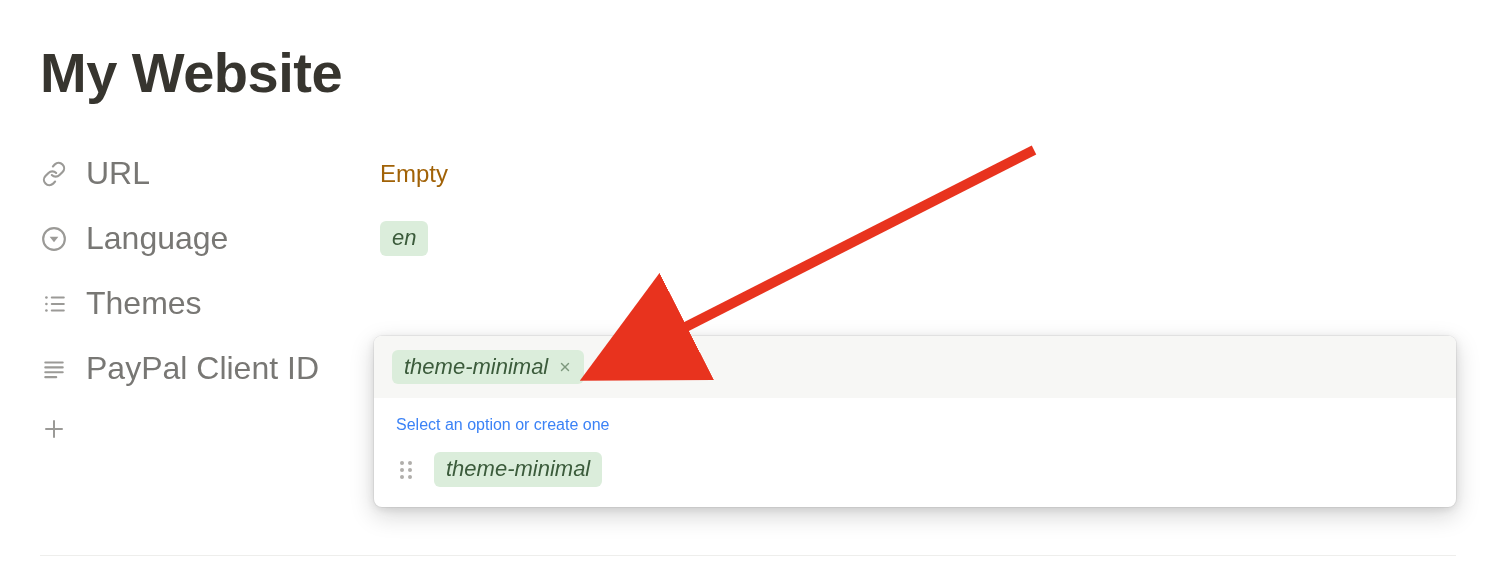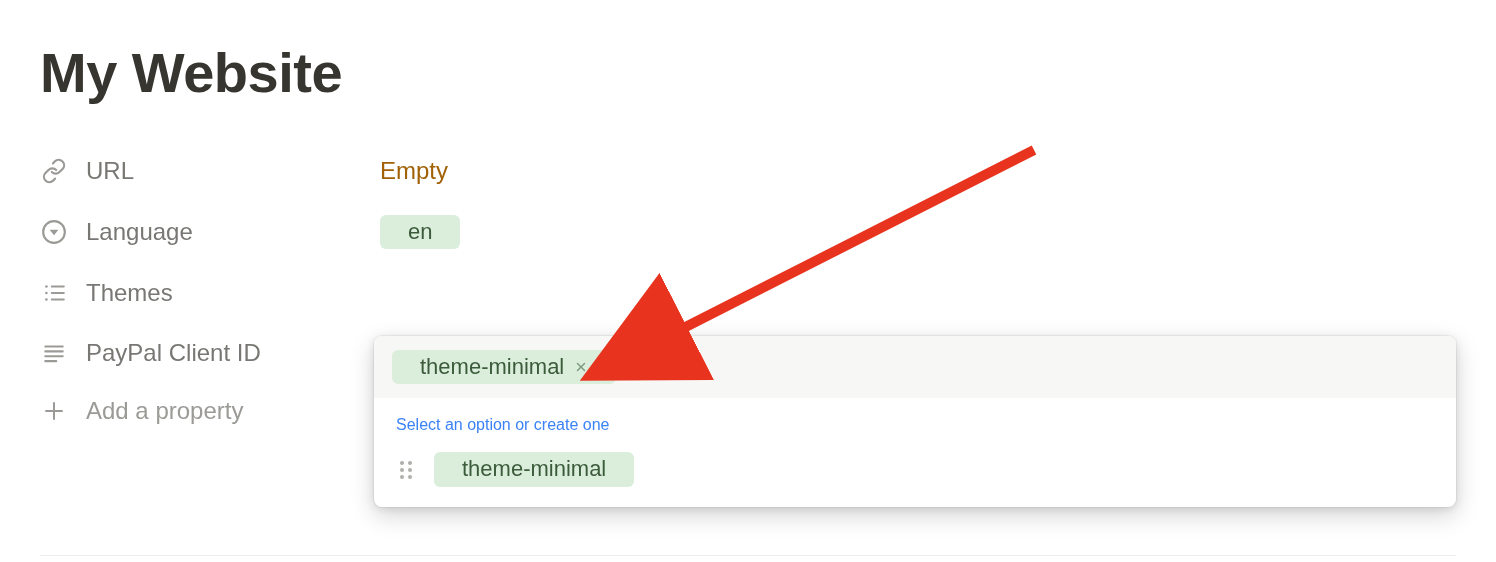--- a/index.html
+++ b/index.html
@@ -32,21 +32,21 @@
     align-items: center;
     min-height: 44px;
     padding: 14px 0;
   }
   .prop-label {
     display: flex;
     align-items: center;
     gap: 18px;
     width: 340px;
     color: #787774;
-    font-size: 24px;
+    font-size: 32px;
     cursor: pointer;
   }
   .prop-label .icon {
     width: 28px;
     height: 28px;
     flex: 0 0 28px;
     display: inline-flex;
     align-items: center;
     justify-content: center;
     color: #9b9a97;
@@ -61,24 +61,25 @@
   }
   .empty {
     color: #a16207;
   }
   .tag {
     display: inline-flex;
     align-items: center;
     background: #dbeddb;
     color: #3b5b3b;
     border-radius: 6px;
-    padding: 4px 28px;
+    padding: 4px 12px;
     font-size: 22px;
     line-height: 1.2;
     white-space: nowrap;
+    font-style: italic;
   }
   .tag .tag-x {
     margin-left: 10px;
     display: inline-flex;
     align-items: center;
     justify-content: center;
     color: #7d987d;
     cursor: pointer;
   }
   .add-prop {
@@ -245,21 +246,20 @@
       <div class="prop-value"></div>
     </div>
 
     <div class="add-prop">
       <span class="icon">
         <svg width="24" height="24" viewBox="0 0 24 24" fill="none" stroke="currentColor" stroke-width="2" stroke-linecap="round">
           <line x1="12" y1="4" x2="12" y2="20"></line>
           <line x1="4" y1="12" x2="20" y2="12"></line>
         </svg>
       </span>
-      <span>Add a property</span>
     </div>
 
   </div>
 
   <div class="popover">
     <div class="popover-head">
       <span class="tag">
         <span>theme-minimal</span>
         <span class="tag-x">
           <svg width="14" height="14" viewBox="0 0 24 24" fill="none" stroke="currentColor" stroke-width="2.5" stroke-linecap="round">

